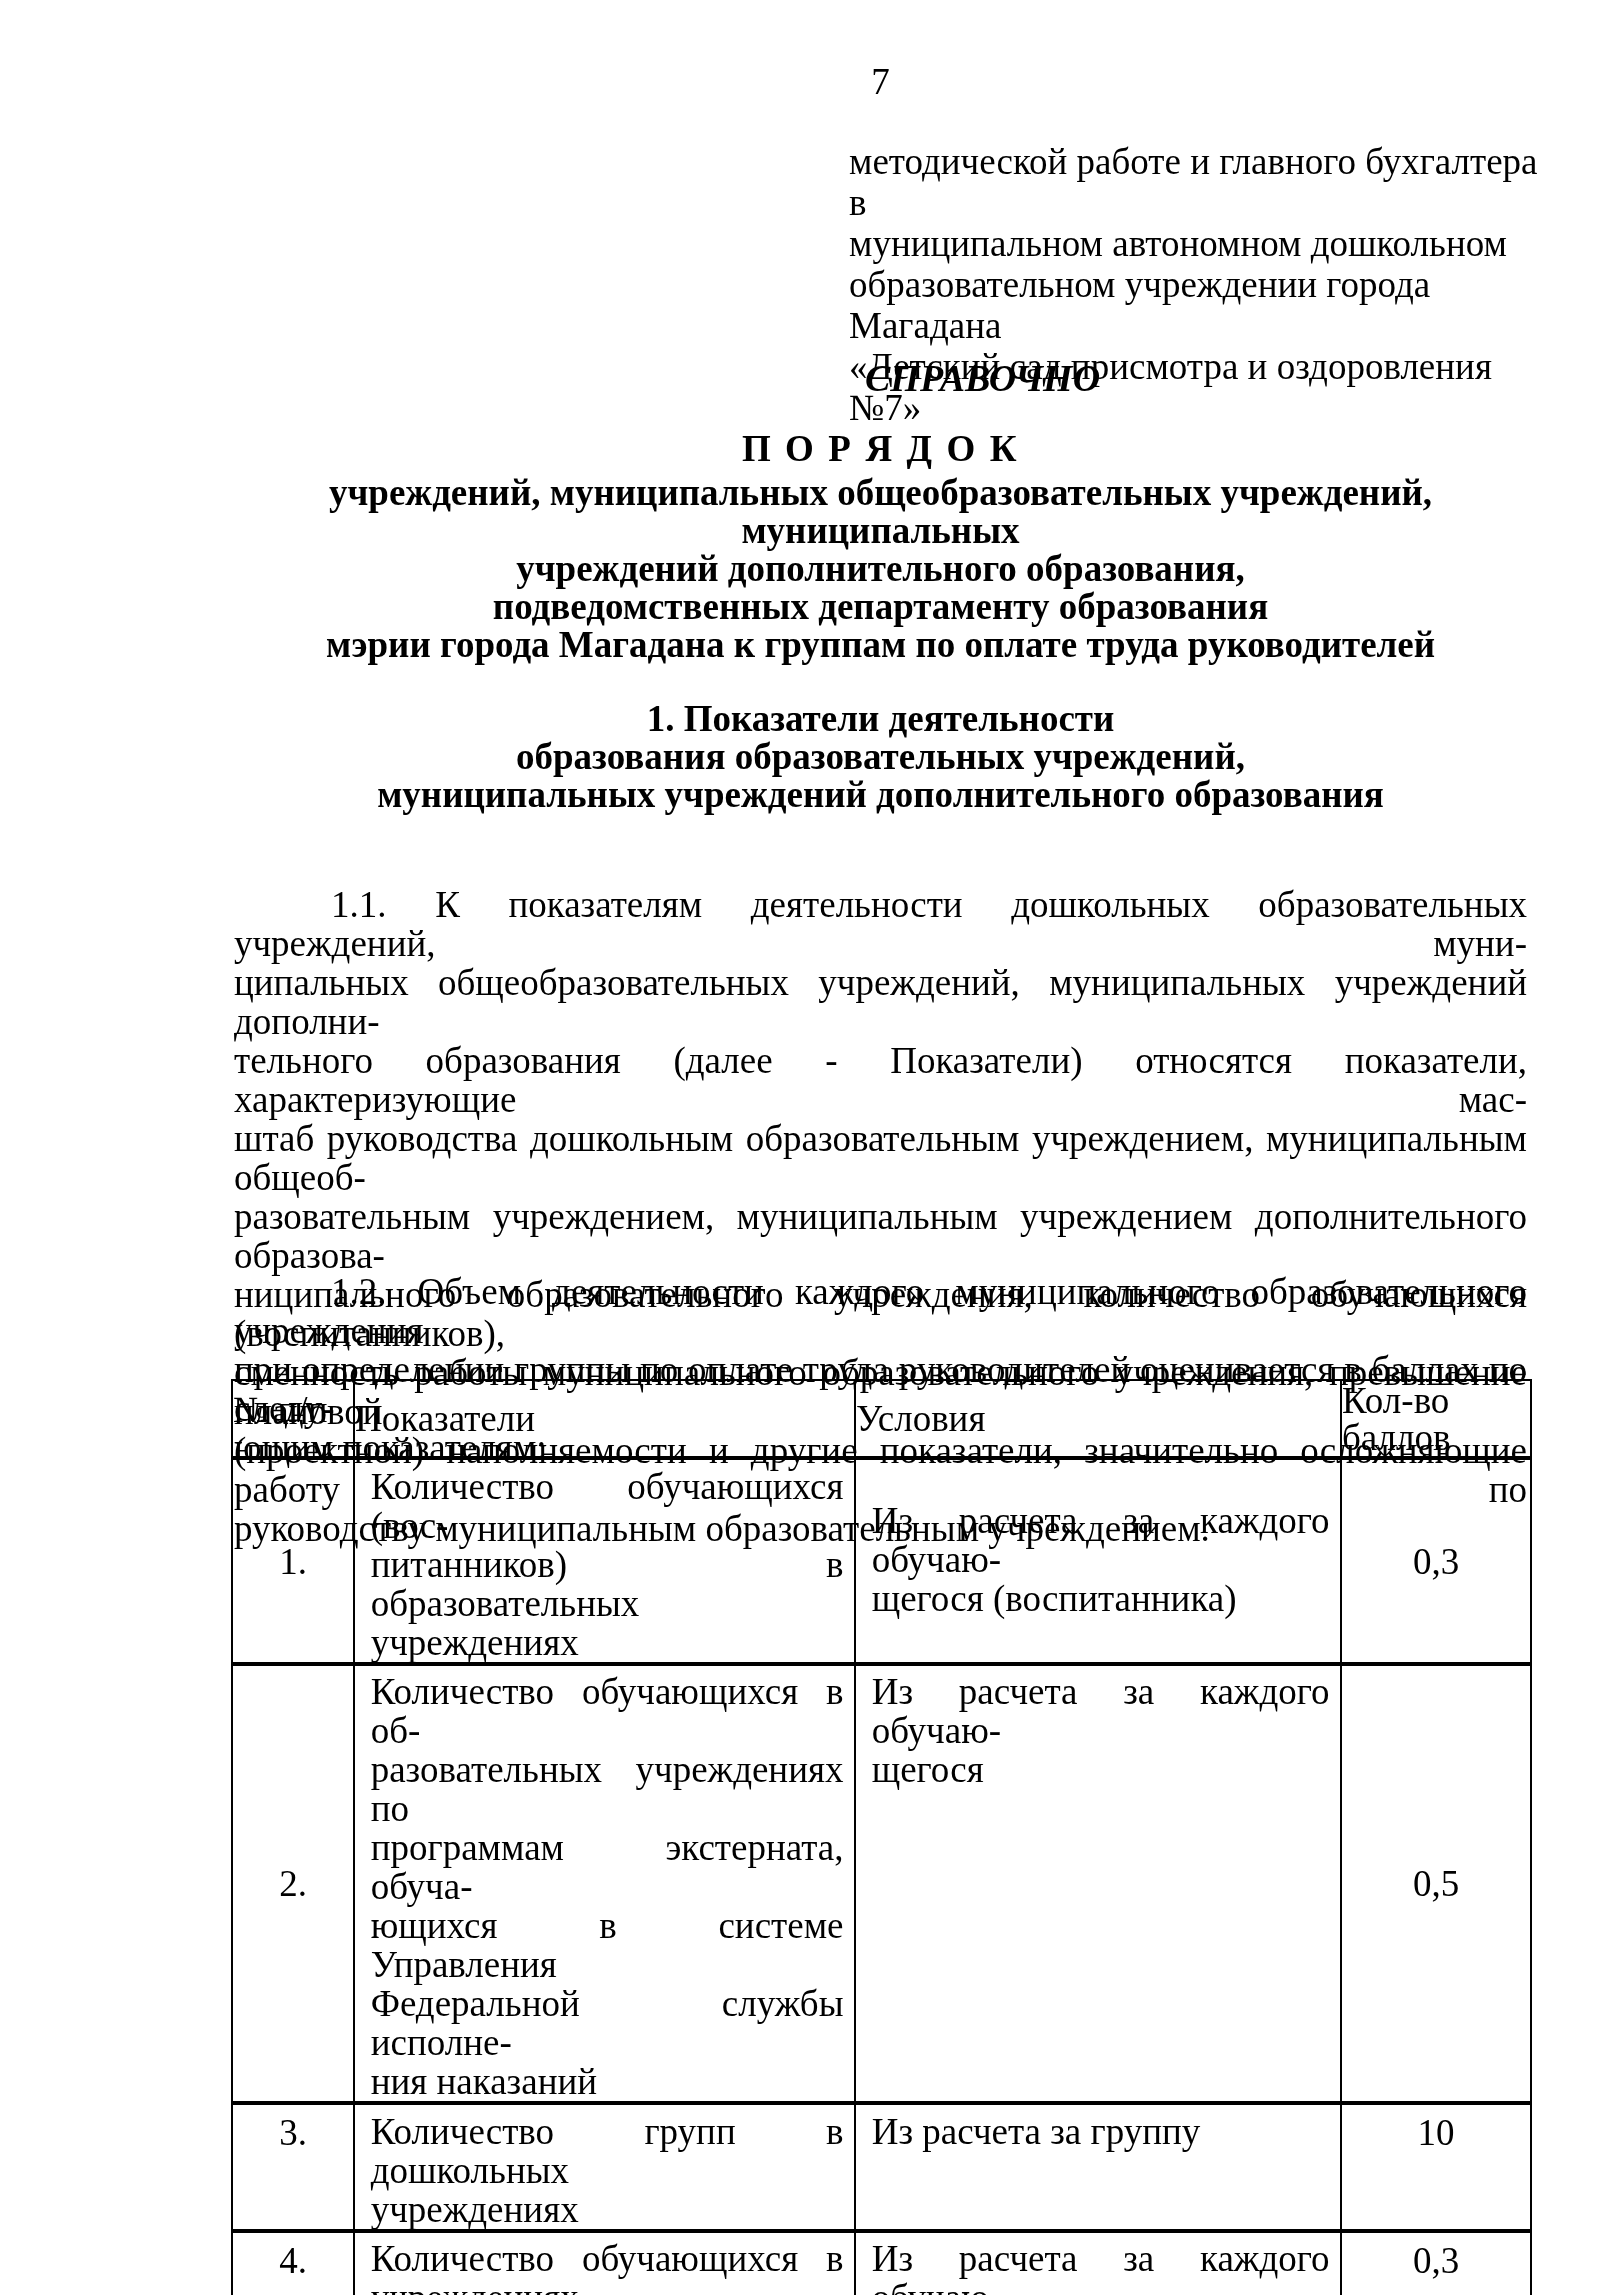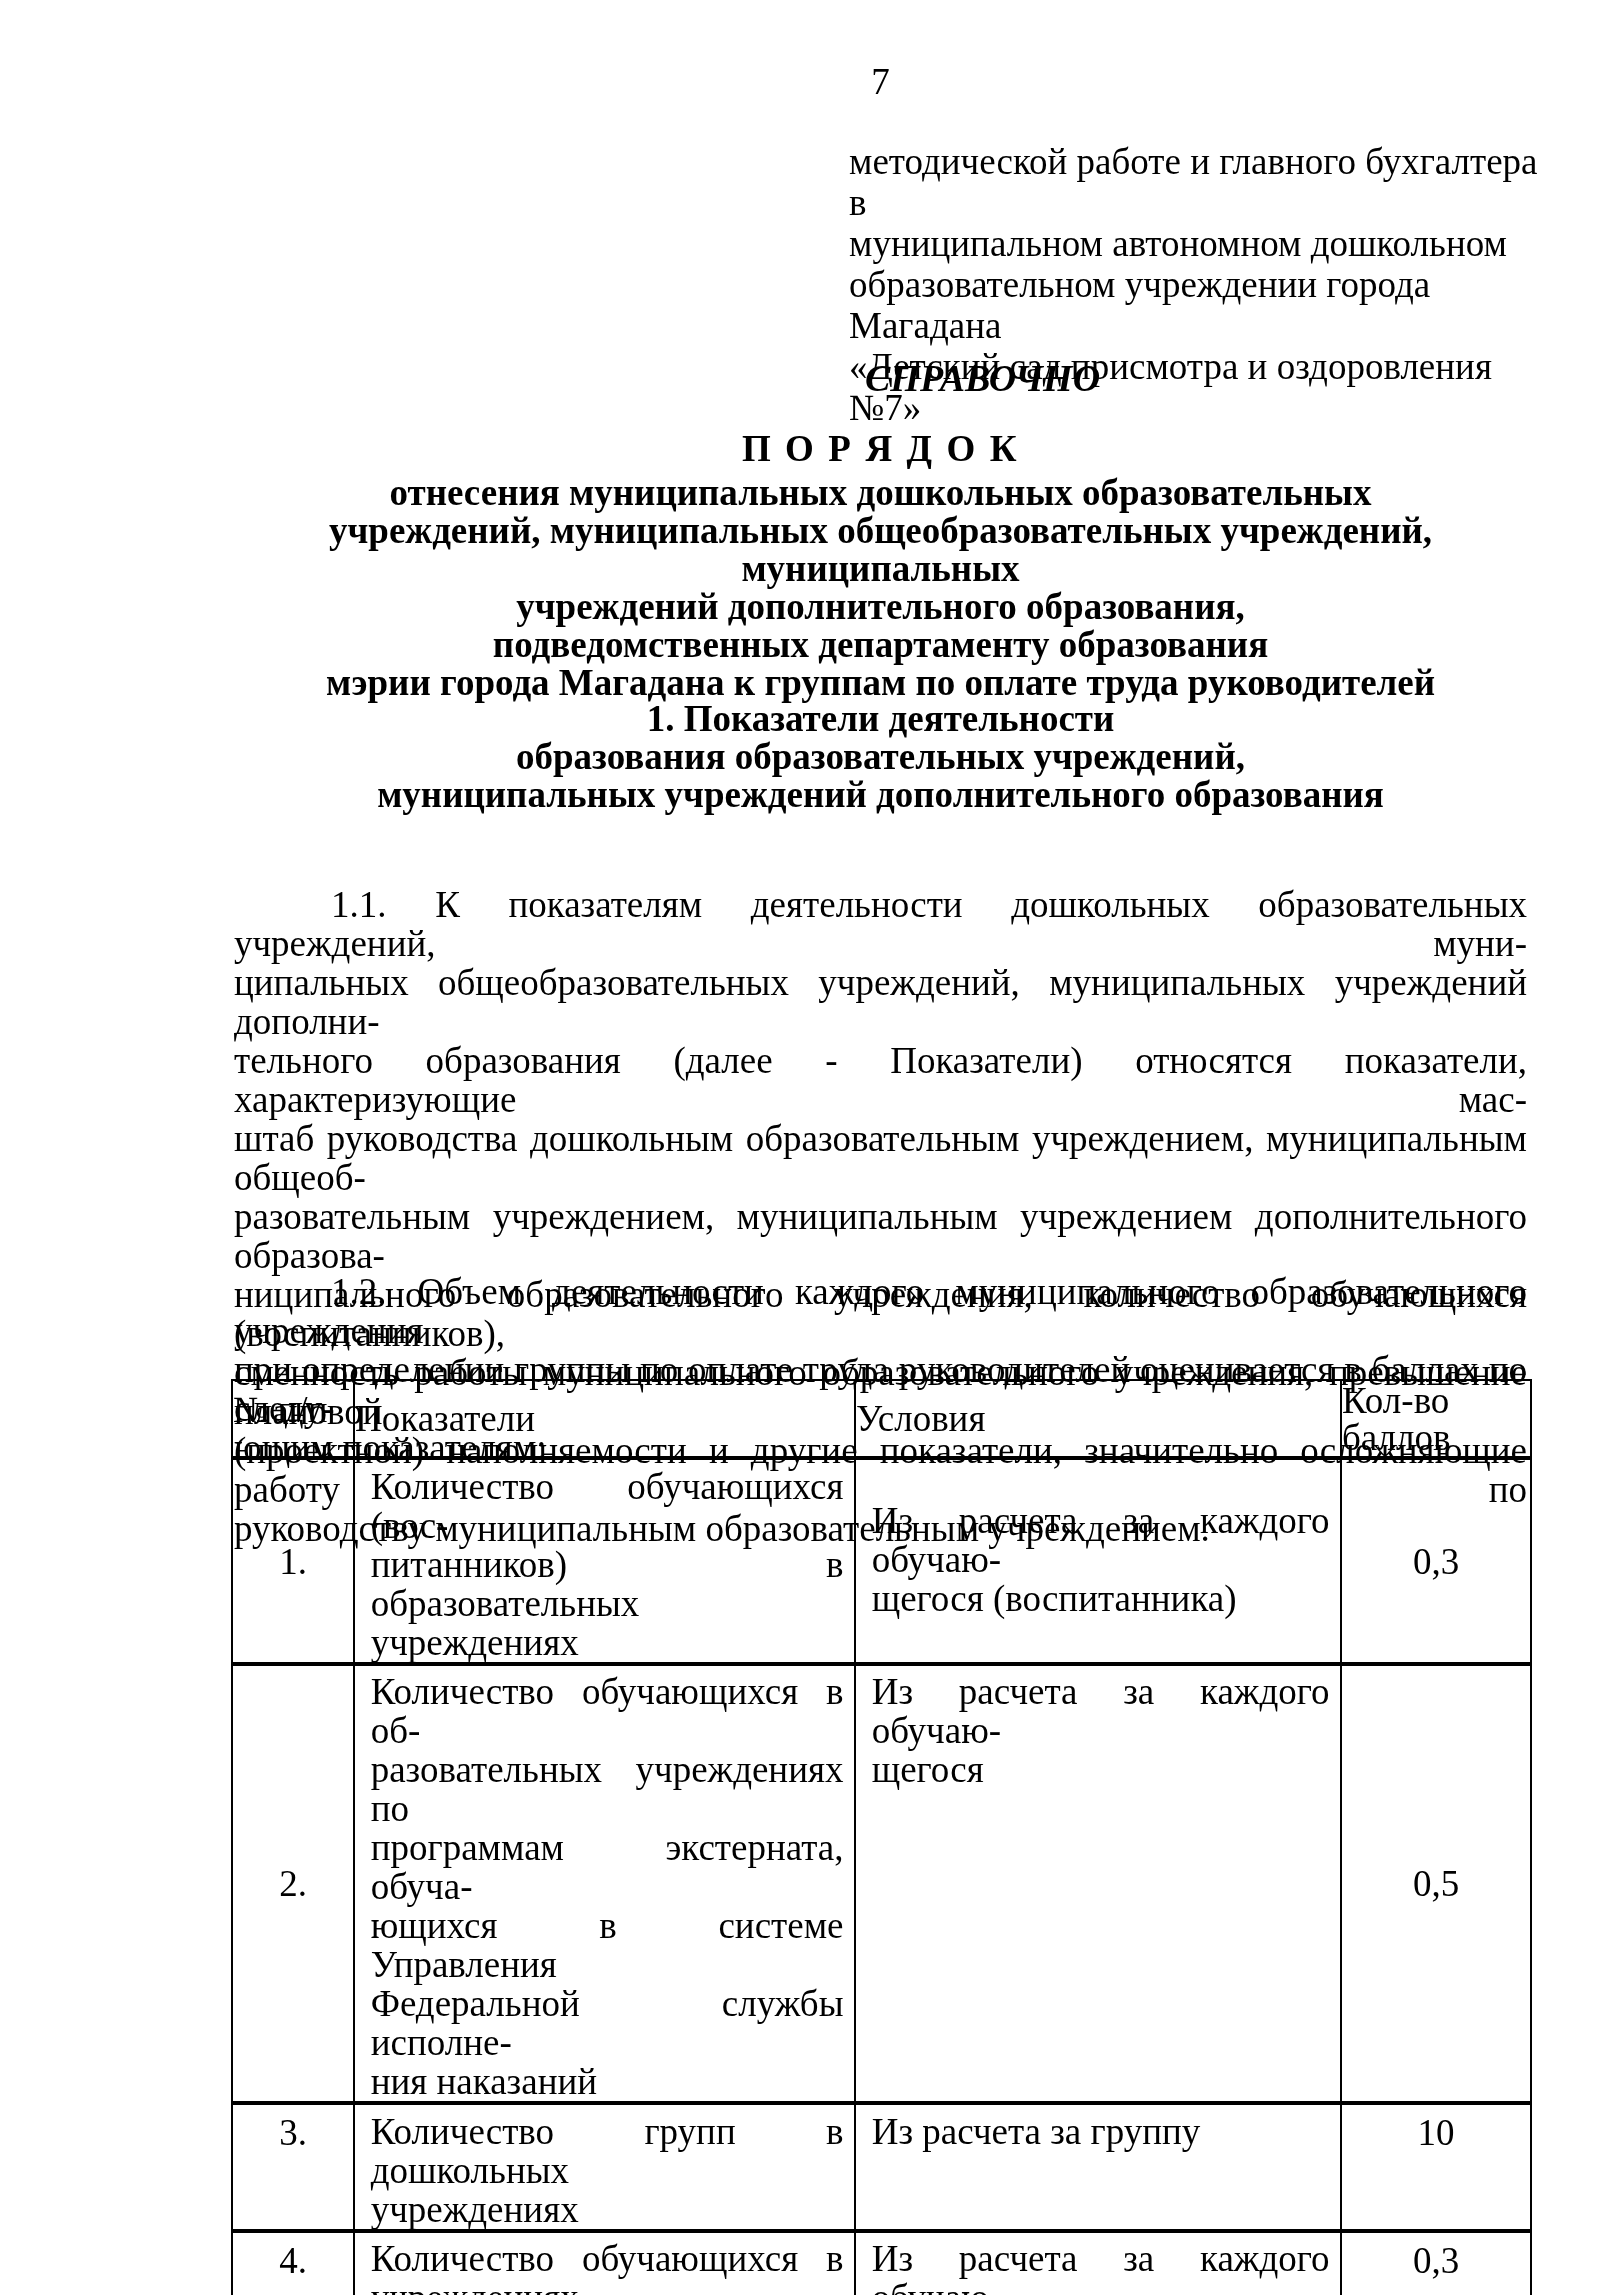--- a/index.html
+++ b/index.html
@@ -75,21 +75,20 @@
     <div>муниципальном автономном дошкольном</div>
     <div>образовательном учреждении города Магадана</div>
     <div>«Детский сад присмотра и оздоровления №7»</div>
   </div>
 
   <div class="abs spravochno">СПРАВОЧНО</div>
 
   <div class="abs col center poryadok">П О Р Я Д О К</div>
 
   <div class="abs col center title-block">
-    <div>отнесения муниципальных дошкольных образовательных</div>
     <div>учреждений, муниципальных общеобразовательных учреждений, муниципальных</div>
     <div>учреждений дополнительного образования,</div>
     <div>подведомственных департаменту образования</div>
     <div>мэрии города Магадана к группам по оплате труда руководителей</div>
   </div>
 
   <div class="abs col center sec-block">
     <div>1. Показатели деятельности</div>
     <div>образования образовательных учреждений,</div>
     <div>муниципальных учреждений дополнительного образования</div>

